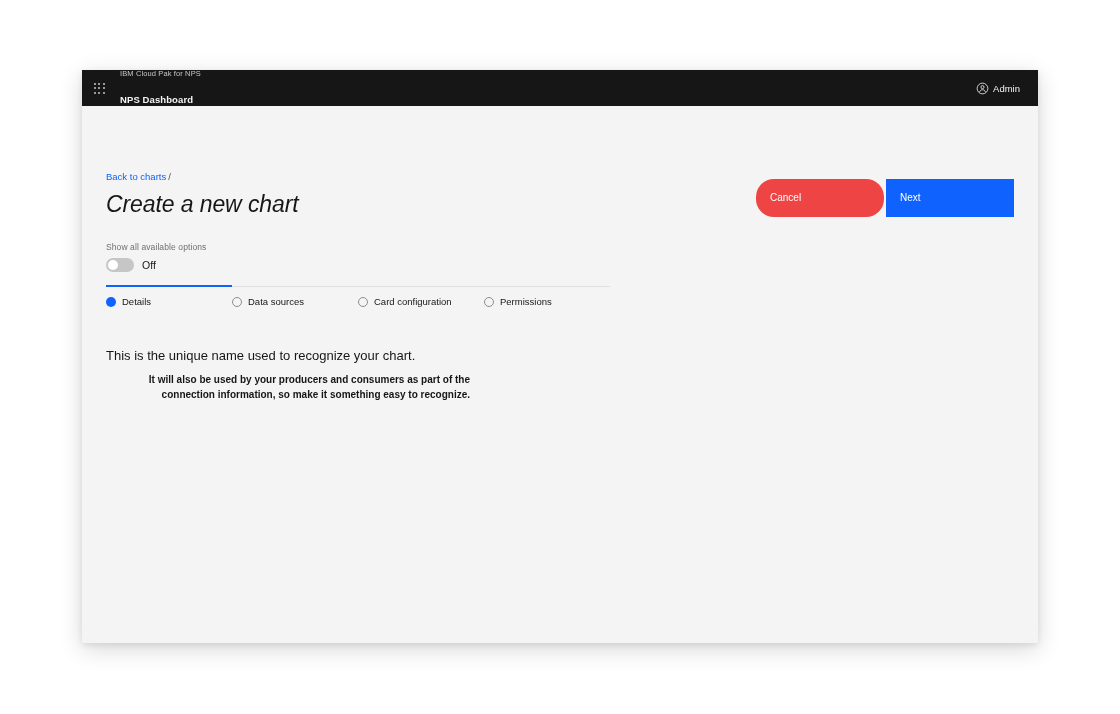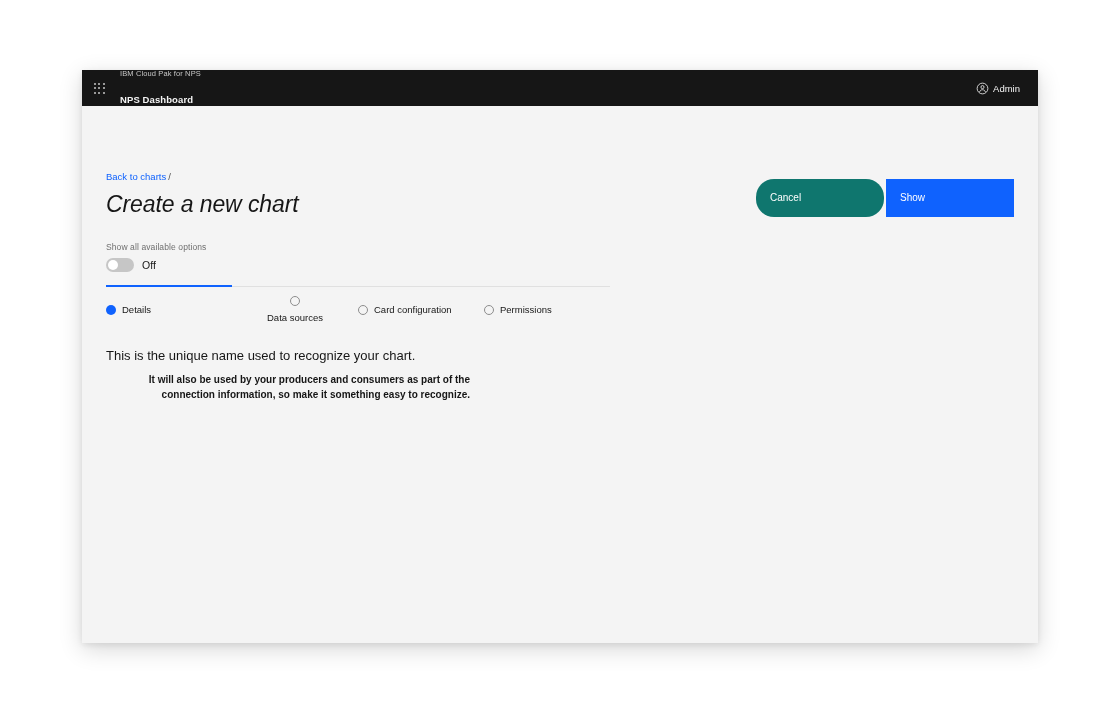--- a/index.html
+++ b/index.html
@@ -193,21 +193,21 @@
     display: flex;
     margin-top: 9px;
   }
   .step {
     display: flex;
     align-items: center;
     gap: 6px;
     cursor: pointer;
   }
   .step.s0 { width: 126px; }
-  .step.s1 { width: 126px; flex-direction: column; }
+  .step.s1 { width: 126px; }
   .step.s2 { width: 126px; }
   .step-dot {
     width: 10px;
     height: 10px;
     border-radius: 50%;
     flex: none;
   }
   .step-dot.active { background: #0f62fe; }
   .step-dot.inactive {
     background: transparent;
@@ -287,21 +287,21 @@
     font-size: 10px;
     text-align: left;
     padding: 0 14px;
     height: 38px;
     width: 128px;
     cursor: pointer;
     box-sizing: border-box;
     line-height: 38px;
   }
   .btn-secondary {
-    background: #0f766e;
+    background: #ef4444;
     color: #ffffff;
     border-radius: 18px;
   }
   .btn-primary {
     background: #0f62fe;
     color: #ffffff;
   }
 </style>
 </head>
 <body>
@@ -343,21 +343,21 @@
   <div class="page">
 
     <div class="breadcrumb">
       <span class="crumb-text">Back to charts</span><span class="crumb-sep">/</span>
     </div>
 
     <h1 class="page-title">Create a new chart</h1>
 
     <div class="actions">
       <button class="btn btn-secondary">Cancel</button>
-      <button class="btn btn-primary">Show</button>
+      <button class="btn btn-primary">Next</button>
     </div>
 
     <div class="toggle-block">
       <div class="toggle-caption">Show all available options</div>
       <div class="toggle-row">
         <span class="toggle-track">
           <span class="toggle-knob"></span>
         </span>
         <span class="toggle-state">Off</span>
       </div>

